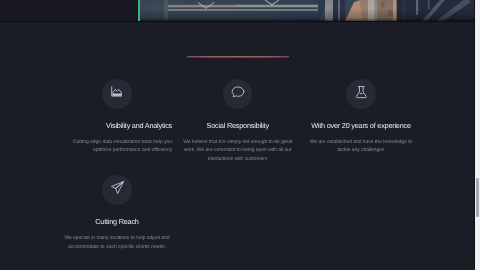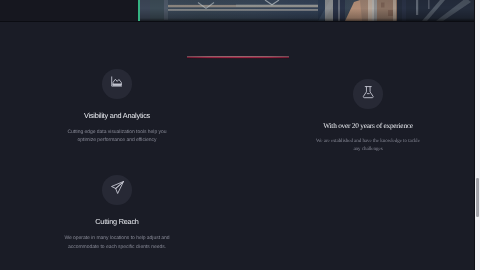--- a/index.html
+++ b/index.html
@@ -33,23 +33,23 @@
   .card { position:absolute; width:110px; text-align:center; }
   .icon-wrap { width:29.5px; height:29.5px; margin:0 auto; border-radius:50%;
                background:#272935; display:flex; align-items:center; justify-content:center; }
   .icon-wrap svg { display:block; }
   .icon-wrap svg { position:relative; top:-2px; }
 
   .card-title { opacity:0.999; transform:translateZ(0); font-size:7.3px; letter-spacing:-0.22px; font-weight:400; color:#eceef3; line-height:9px; }
   .card-desc { opacity:0.999; transform:translateZ(0); font-size:5px; letter-spacing:-0.03px; font-weight:400; color:#8a8c99; line-height:8.6px; }
 
   
-  .c1 { left:62px;  top:47px; }
+  .c1 { left:62px;  top:57px;text-align:right; }
   .c2 { left:182.7px; top:57px; }
-  .c3 { left:313px; top:57px;font-family:Liberation Serif, serif; }
+  .c3 { left:306px; top:57px; }
   .c4 { left:62px;  top:153.2px; }
 
   .card .icon-wrap { margin-bottom:12.8px; }
   .card .card-desc { margin-top:7.6px; }
 
   
   .scrollbar { position:absolute; right:0; top:0; width:5px; height:270px; background:#f2f2f5; }
   .scroll-thumb { position:absolute; left:1.4px; top:178px; width:2.6px; height:39px; background:#a9a9af; border-radius:1.3px; }
   .scroll-edge { position:absolute; right:5px; top:0; width:1px; height:270px; background:#0e0f16; }
 </style>
@@ -135,20 +135,29 @@
         <svg class="ico-chart" width="13.2" height="13.2" viewBox="0 0 24 24" fill="none" stroke="#c3c5d0" stroke-width="1.6" stroke-linecap="round" stroke-linejoin="round" aria-hidden="true">
           <path d="M3.1 3.4 L3.1 20.2 L20.9 20.2"></path>
           <path d="M5.5 18.2 L5.5 13.4 L9.8 7.8 L13.1 11.6 L16.2 8.2 L20.6 13.4 L20.6 18.2 Z"></path>
           <path d="M5.5 16.0 L20.6 16.0 L20.6 18.2 L5.5 18.2 Z" fill="#c3c5d0" stroke-width="0.8"></path>
         </svg>
       </div>
       <div class="card-title">Visibility and Analytics</div>
       <div class="card-desc">Cutting edge data visualization tools help you optimize performance and efficiency</div>
     </div>
 
+    <div class="card c2">
+      <div class="icon-wrap">
+        <svg class="ico-bubble" width="14" height="14" viewBox="0 0 24 24" fill="none" stroke="#c3c5d0" stroke-width="1.55" stroke-linecap="round" stroke-linejoin="round" aria-hidden="true">
+          <path d="M22 11.4c0 4.4-4.2 8-9.4 8c-1.4 0-2.7-.3-3.9-.7l-5 1.4 1.2-3.5C2.9 15.3 2 13.4 2 11.4 2 7 6.2 3.4 11.4 3.4h.1c5.3 0 10.5 3.6 10.5 8z"></path>
+        </svg>
+      </div>
+      <div class="card-title">Social Responsibility</div>
+      <div class="card-desc">We believe that it is simply not enough to do great work. We are commited to being open with all our interactions with customers</div>
+    </div>
 
     <div class="card c3">
       <div class="icon-wrap">
         <svg class="ico-flask" width="14.5" height="14.5" viewBox="0 0 24 24" fill="none" stroke="#c3c5d0" stroke-width="1.5" stroke-linecap="round" stroke-linejoin="round" aria-hidden="true">
           <path d="M7.0 2.6 H17.0"></path>
           <path d="M9.0 2.6 V11.4 L4.1 18.6 c-.7 1 0 2.4 1.2 2.4 h13.4 c1.2 0 1.9-1.4 1.2-2.4 L15 11.4 V2.6"></path>
           <path d="M10.4 14.3 h3.2"></path>
         </svg>
       </div>
       <div class="card-title">With over 20 years of experience</div>

